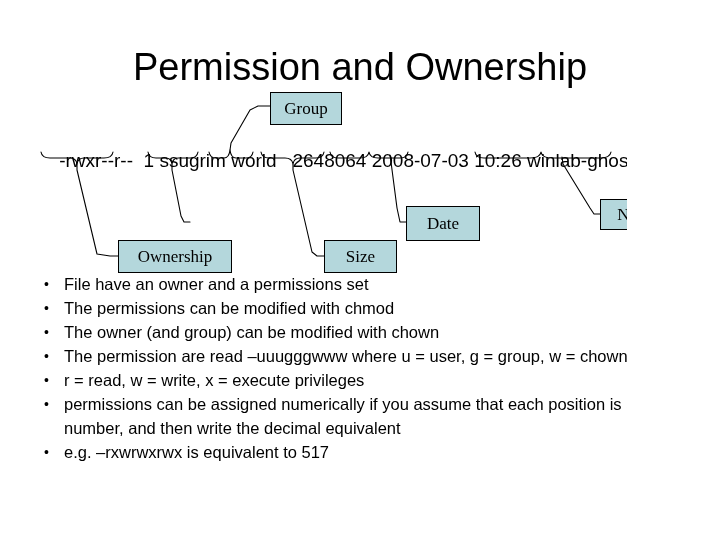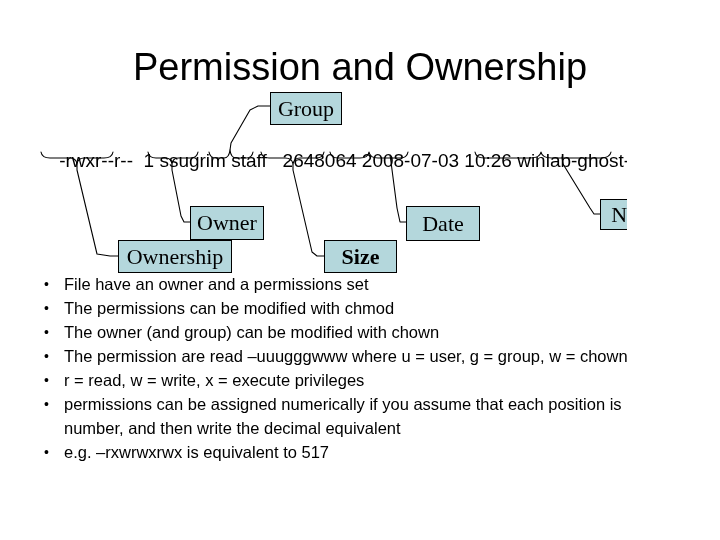--- a/index.html
+++ b/index.html
@@ -46,31 +46,31 @@
   }
   #ls-line span { white-space: pre; }
 
   
   .callout {
     position: absolute;
     background: #b4d7dc;
     border: 1px solid #000000;
     box-sizing: border-box;
     font-family: "Liberation Serif", serif;
-    font-size: 22px;
+    font-size: 17px;
     color: #000000;
     display: flex;
     align-items: center;
     justify-content: center;
     text-align: center;
   }
   #box-group      { left: 270px; top:  92px; width:  72px; height: 33px; z-index: 6; }
   #box-owner      { left: 190px; top: 206px; width:  74px; height: 34px; z-index: 5; }
   #box-permission { left: 118px; top: 240px; width: 114px; height: 33px; z-index: 6; }
-  #box-size       { left: 324px; top: 240px; width:  73px; height: 33px; z-index: 6; font-weight: bold; }
+  #box-size       { left: 324px; top: 240px; width:  73px; height: 33px; z-index: 6; }
   #box-date       { left: 406px; top: 206px; width:  74px; height: 35px; z-index: 5; }
   #box-name       { left: 600px; top: 199px; width:  75px; height: 31px; z-index: 5; }
 
   
   #connectors {
     position: absolute;
     left: 0; top: 0;
     width: 720px;
     height: 540px;
     z-index: 2;
@@ -109,21 +109,21 @@
   }
 </style>
 </head>
 <body>
 
 <div id="slide">
 
   <div id="slide-title">Permission and Ownership</div>
 
   <div id="ls-line">
-    <span>-rwxr--r--</span><span>  </span><span>1</span><span> </span><span>ssugrim</span><span> </span><span>staff</span><span>   </span><span>2648064</span><span> </span><span>2008-07-03</span><span> </span><span>10:26</span><span> </span><span>winlab-ghost-netboot.sys</span>
+    <span>-rwxr--r--</span><span>  </span><span>1</span><span> </span><span>ssugrim</span><span> </span><span>world</span><span>   </span><span>2648064</span><span> </span><span>2008-07-03</span><span> </span><span>10:26</span><span> </span><span>winlab-ghost-netboot.sys</span>
   </div>
 
   <svg id="connectors" viewBox="0 0 720 540" width="720" height="540" xmlns="http://www.w3.org/2000/svg">
     <g fill="none" stroke="#000000" stroke-width="1.1" stroke-linecap="round" stroke-linejoin="round">
 
       <path d="M41,152 Q42,158 50,158 L70,158 Q76,158 77,164 Q78,158 84,158 L104,158 Q112,158 113,152"></path>
 
       <path d="M77,164 L77,170 L97,254 L110,256 L118,256"></path>
 
       <path d="M148,152 Q149,158 156,158 L166,158 Q171,158 172,164 Q173,158 178,158 L190,158 Q197,158 198,152"></path>
@@ -144,21 +144,20 @@
 
       <path d="M475,152 Q476,158 484,158 L530,158 Q540,158 541,152 Q542,158 552,158 L600,158 Q610,158 611,152"></path>
 
       <path d="M562,157 L563,164 L590,208 L594,214 L600,214"></path>
 
     </g>
   </svg>
 
   <div class="callout" id="box-group">Group</div>
 
-  <div class="callout" id="box-owner">Owner</div>
 
   <div class="callout" id="box-permission">Ownership</div>
 
   <div class="callout" id="box-size">Size</div>
 
   <div class="callout" id="box-date">Date</div>
 
   <div class="callout" id="box-name">Name</div>
 
   <div id="bullets">

